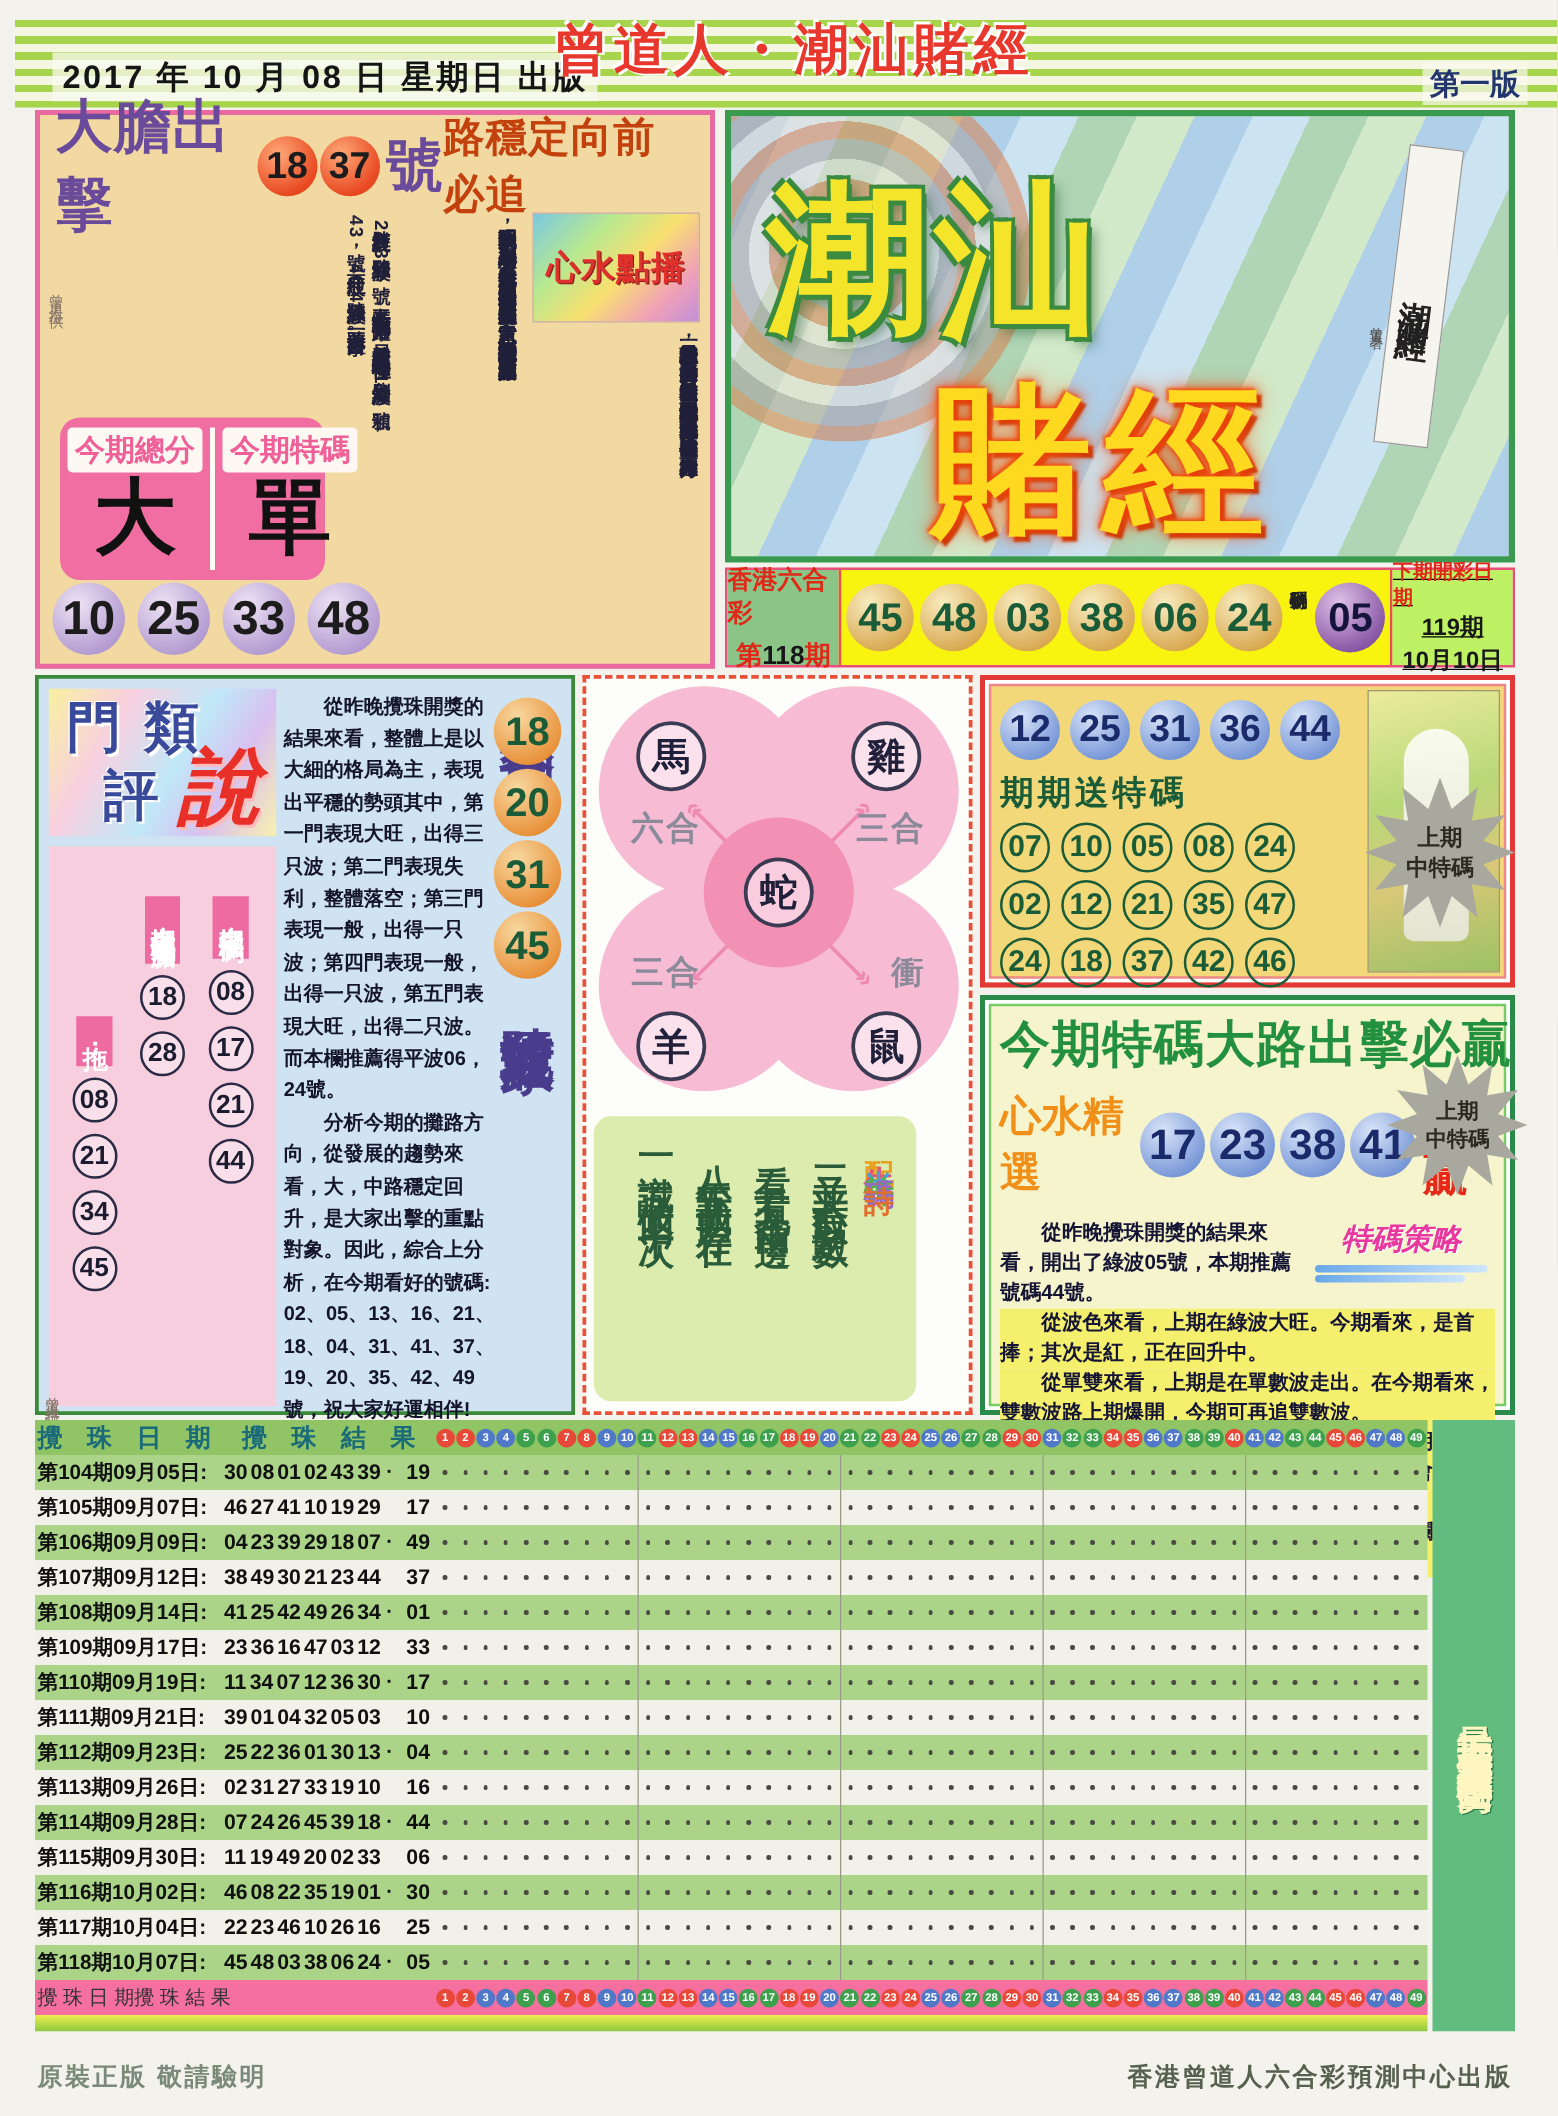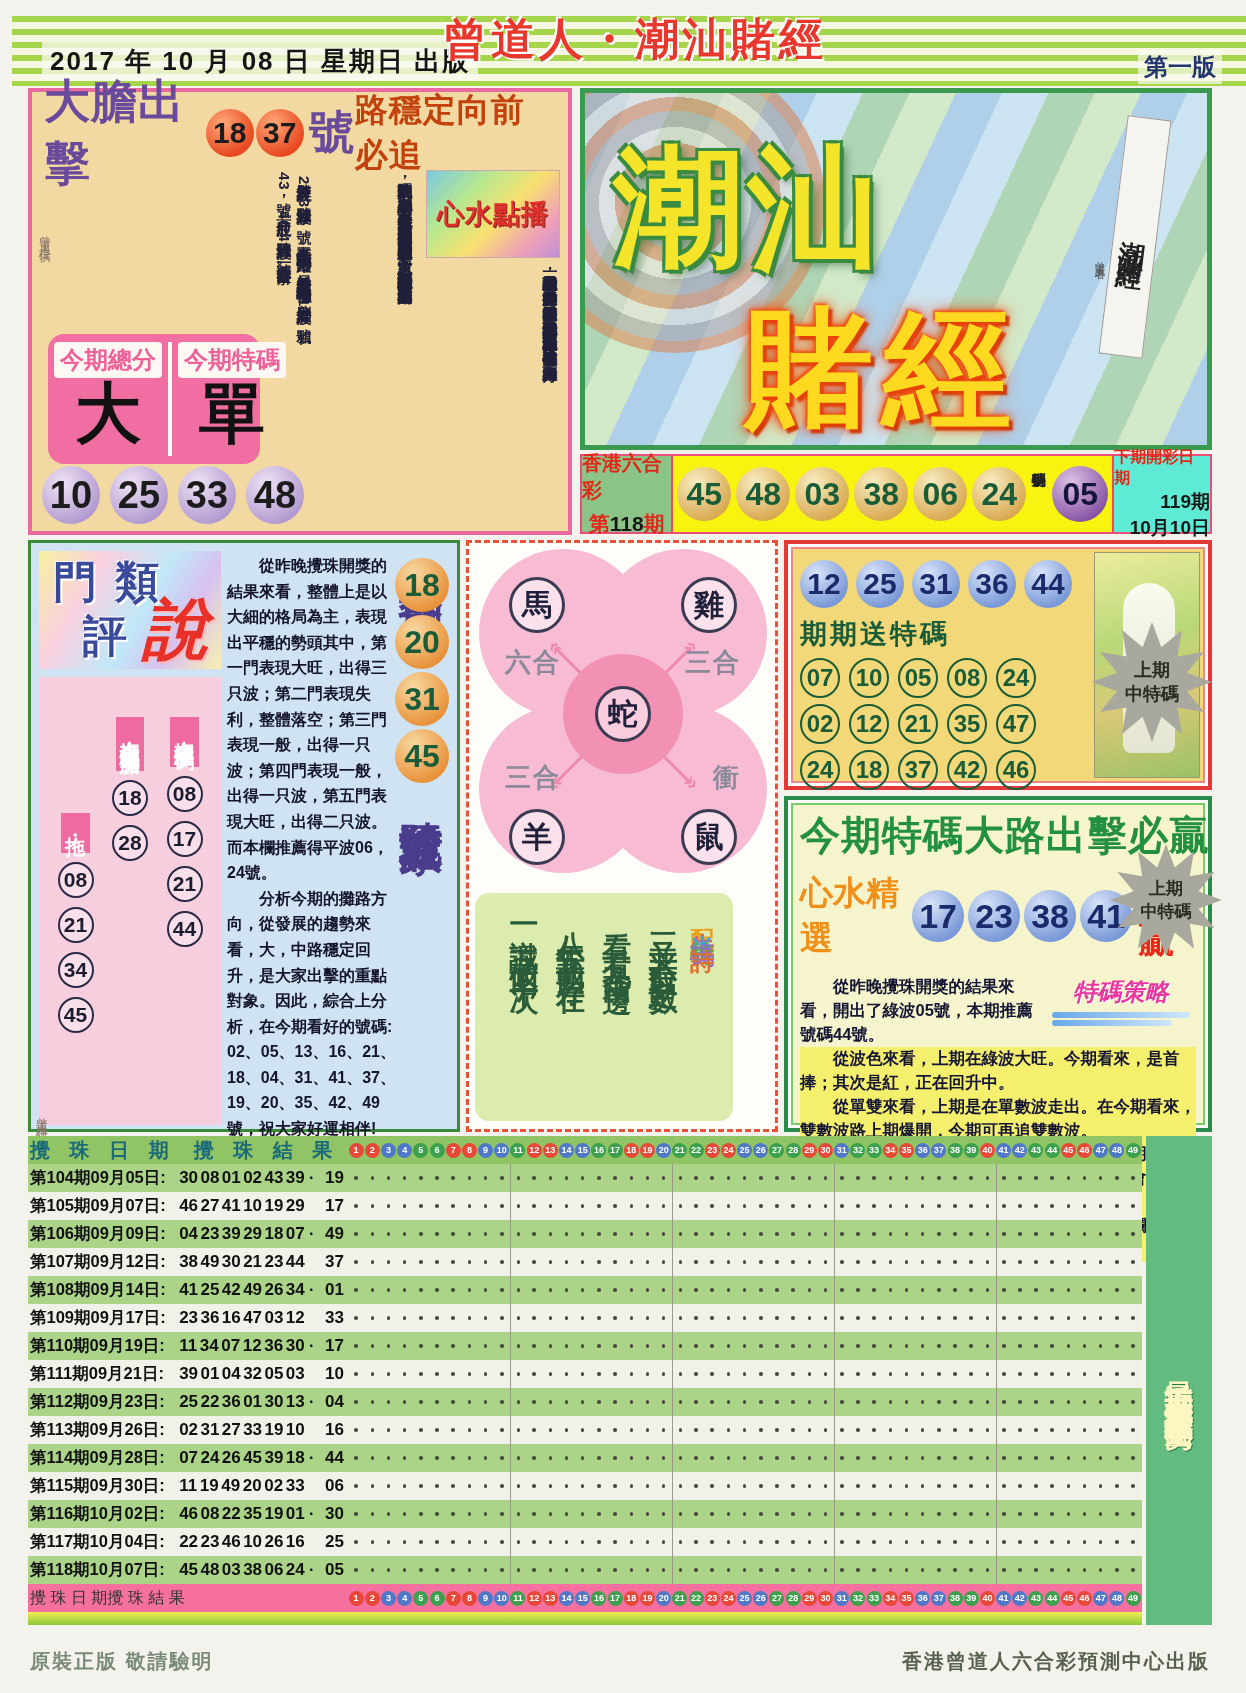--- a/index.html
+++ b/index.html
@@ -77,21 +77,21 @@
   .res-org .l2 { font-size:21px; font-weight:700; color:#e02818; }
   .res-org .l2 b { color:#181818; }
   .res-mid { flex:1; background:#f8f410; border-left:2px solid #e85050; border-right:2px solid #e85050;
              display:flex; align-items:center; justify-content:center; gap:4px; padding:0 4px; }
   .ball-gold { width:54px; height:54px; background:radial-gradient(circle at 35% 28%,#f8ecc0,#d8a850 76%);
                color:#1a5c38; font-size:32px; }
   .res-speclab { writing-mode:vertical-rl; font-size:14px; font-weight:700; color:#222; line-height:1.0;
                  letter-spacing:0px; height:64px; margin:0 2px; }
   .ball-spec { width:56px; height:56px; background:radial-gradient(circle at 35% 28%,#ddc0e4,#8350a2 78%);
                color:#14143c; font-size:32px; }
-  .res-next { width:120px; background:#5eead4; display:flex; flex-direction:column; align-items:flex-end; justify-content:center; }
+  .res-next { width:120px; background:#bef264; display:flex; flex-direction:column; align-items:center; justify-content:center;text-decoration:underline; }
   .res-next .n1 { color:#e02818; font-size:16px; font-weight:700; }
   .res-next .n2, .res-next .n3 { color:#181818; font-size:19px; font-weight:700; }
 
   
   .review { position:absolute; left:28px; top:540px; width:432px; height:592px; border:3px solid #3a8a3a;
             background:#cfe3f2; padding:8px; }
   .rev-logo { position:absolute; left:8px; top:8px; width:182px; height:118px;
               background:linear-gradient(120deg,#f8f0a0,#f8d0e0 28%,#c0e8f8 55%,#d8c0f0 75%,#f8f0b0);
               overflow:hidden; }
   .rev-logo .c { position:absolute; font-weight:700; color:#3a4a9a; font-size:44px;

